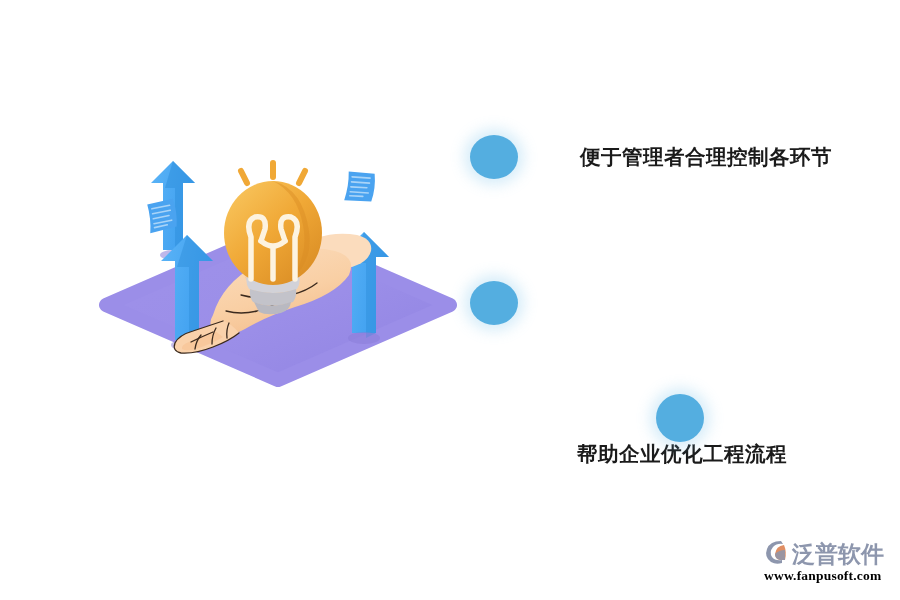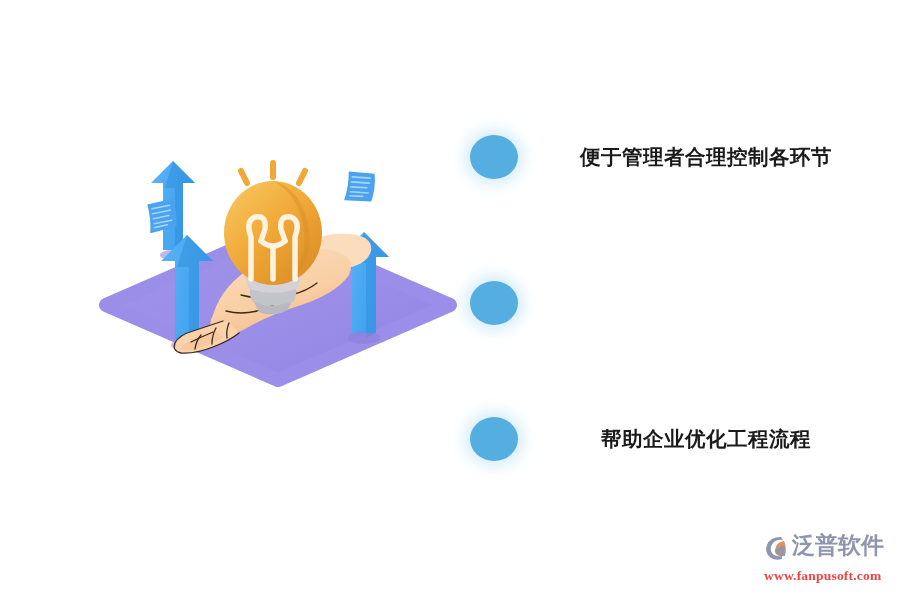--- a/index.html
+++ b/index.html
@@ -36,21 +36,21 @@
   .bullet-row {
     position: absolute;
     left: 470px;
     width: 420px;
     height: 50px;
     display: flex;
     align-items: center;
   }
   #row-0 { top: 132px; }
   #row-1 { top: 278px; }
-  #row-2 { top: 414px; }
+  #row-2 { top: 394px; flex-direction: column; }
 
   .bullet-dot {
     position: relative;
     width: 48px;
     height: 44px;
     flex: 0 0 48px;
     border-radius: 50%;
     background: #54aee0;
     box-shadow: 0 0 14px 6px rgba(110,190,235,0.28);
   }
@@ -70,21 +70,21 @@
   
   #logo {
     position: absolute;
     left: 762px;
     top: 534px;
     width: 128px;
     height: 52px;
   }
   #logo-top {
     display: flex;
-    align-items: flex-start;
+    align-items: flex-end;
     height: 32px;
   }
   #logo-mark {
     width: 28px;
     height: 28px;
     flex: 0 0 28px;
   }
   #logo-mark svg { display: block; width: 100%; height: 100%; }
   #logo-name {
     font-size: 23px;
@@ -92,21 +92,21 @@
     color: #8d96ad;
     letter-spacing: 0px;
     margin-left: 2px;
     line-height: 1;
     white-space: nowrap;
   }
   #logo-url {
     font-family: "Liberation Serif", "DejaVu Serif", serif;
     font-size: 13.5px;
     font-weight: bold;
-    color: #ef4444;
+    color: #000000;
     letter-spacing: 0.2px;
     margin-top: 2px;
     margin-left: 2px;
     white-space: nowrap;
   }
 </style>
 </head>
 <body>
 
 <div id="canvas">

